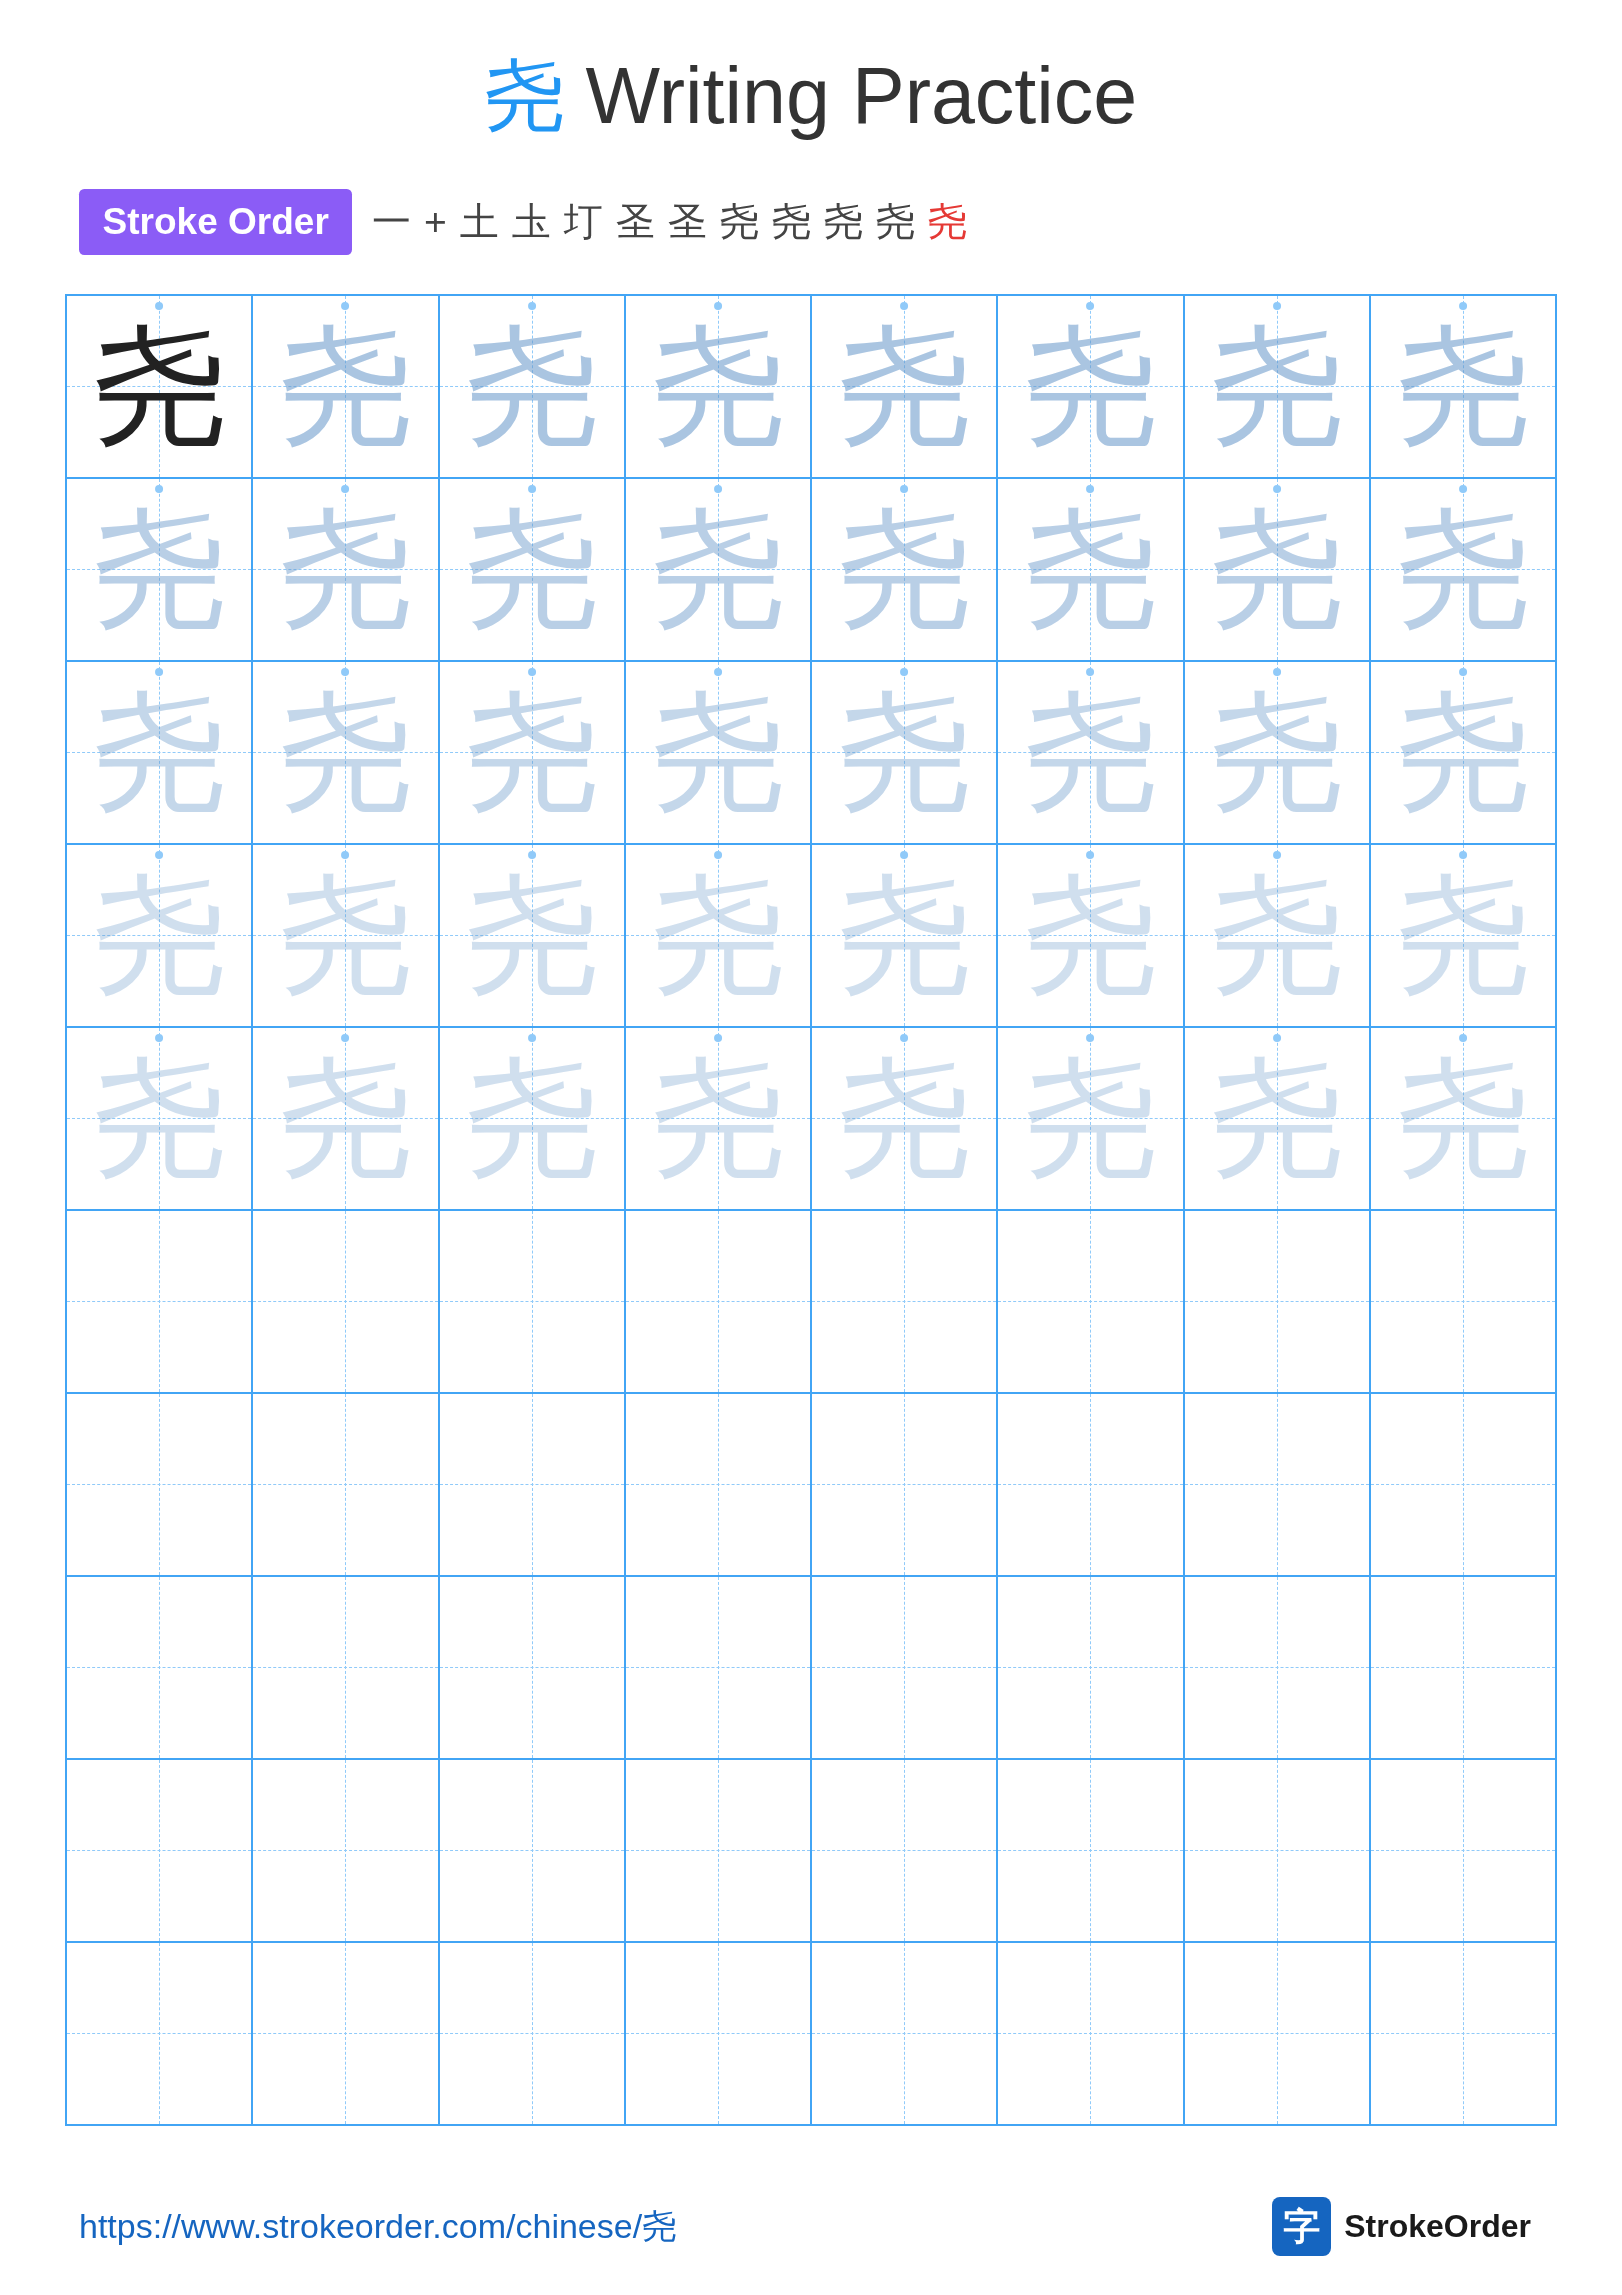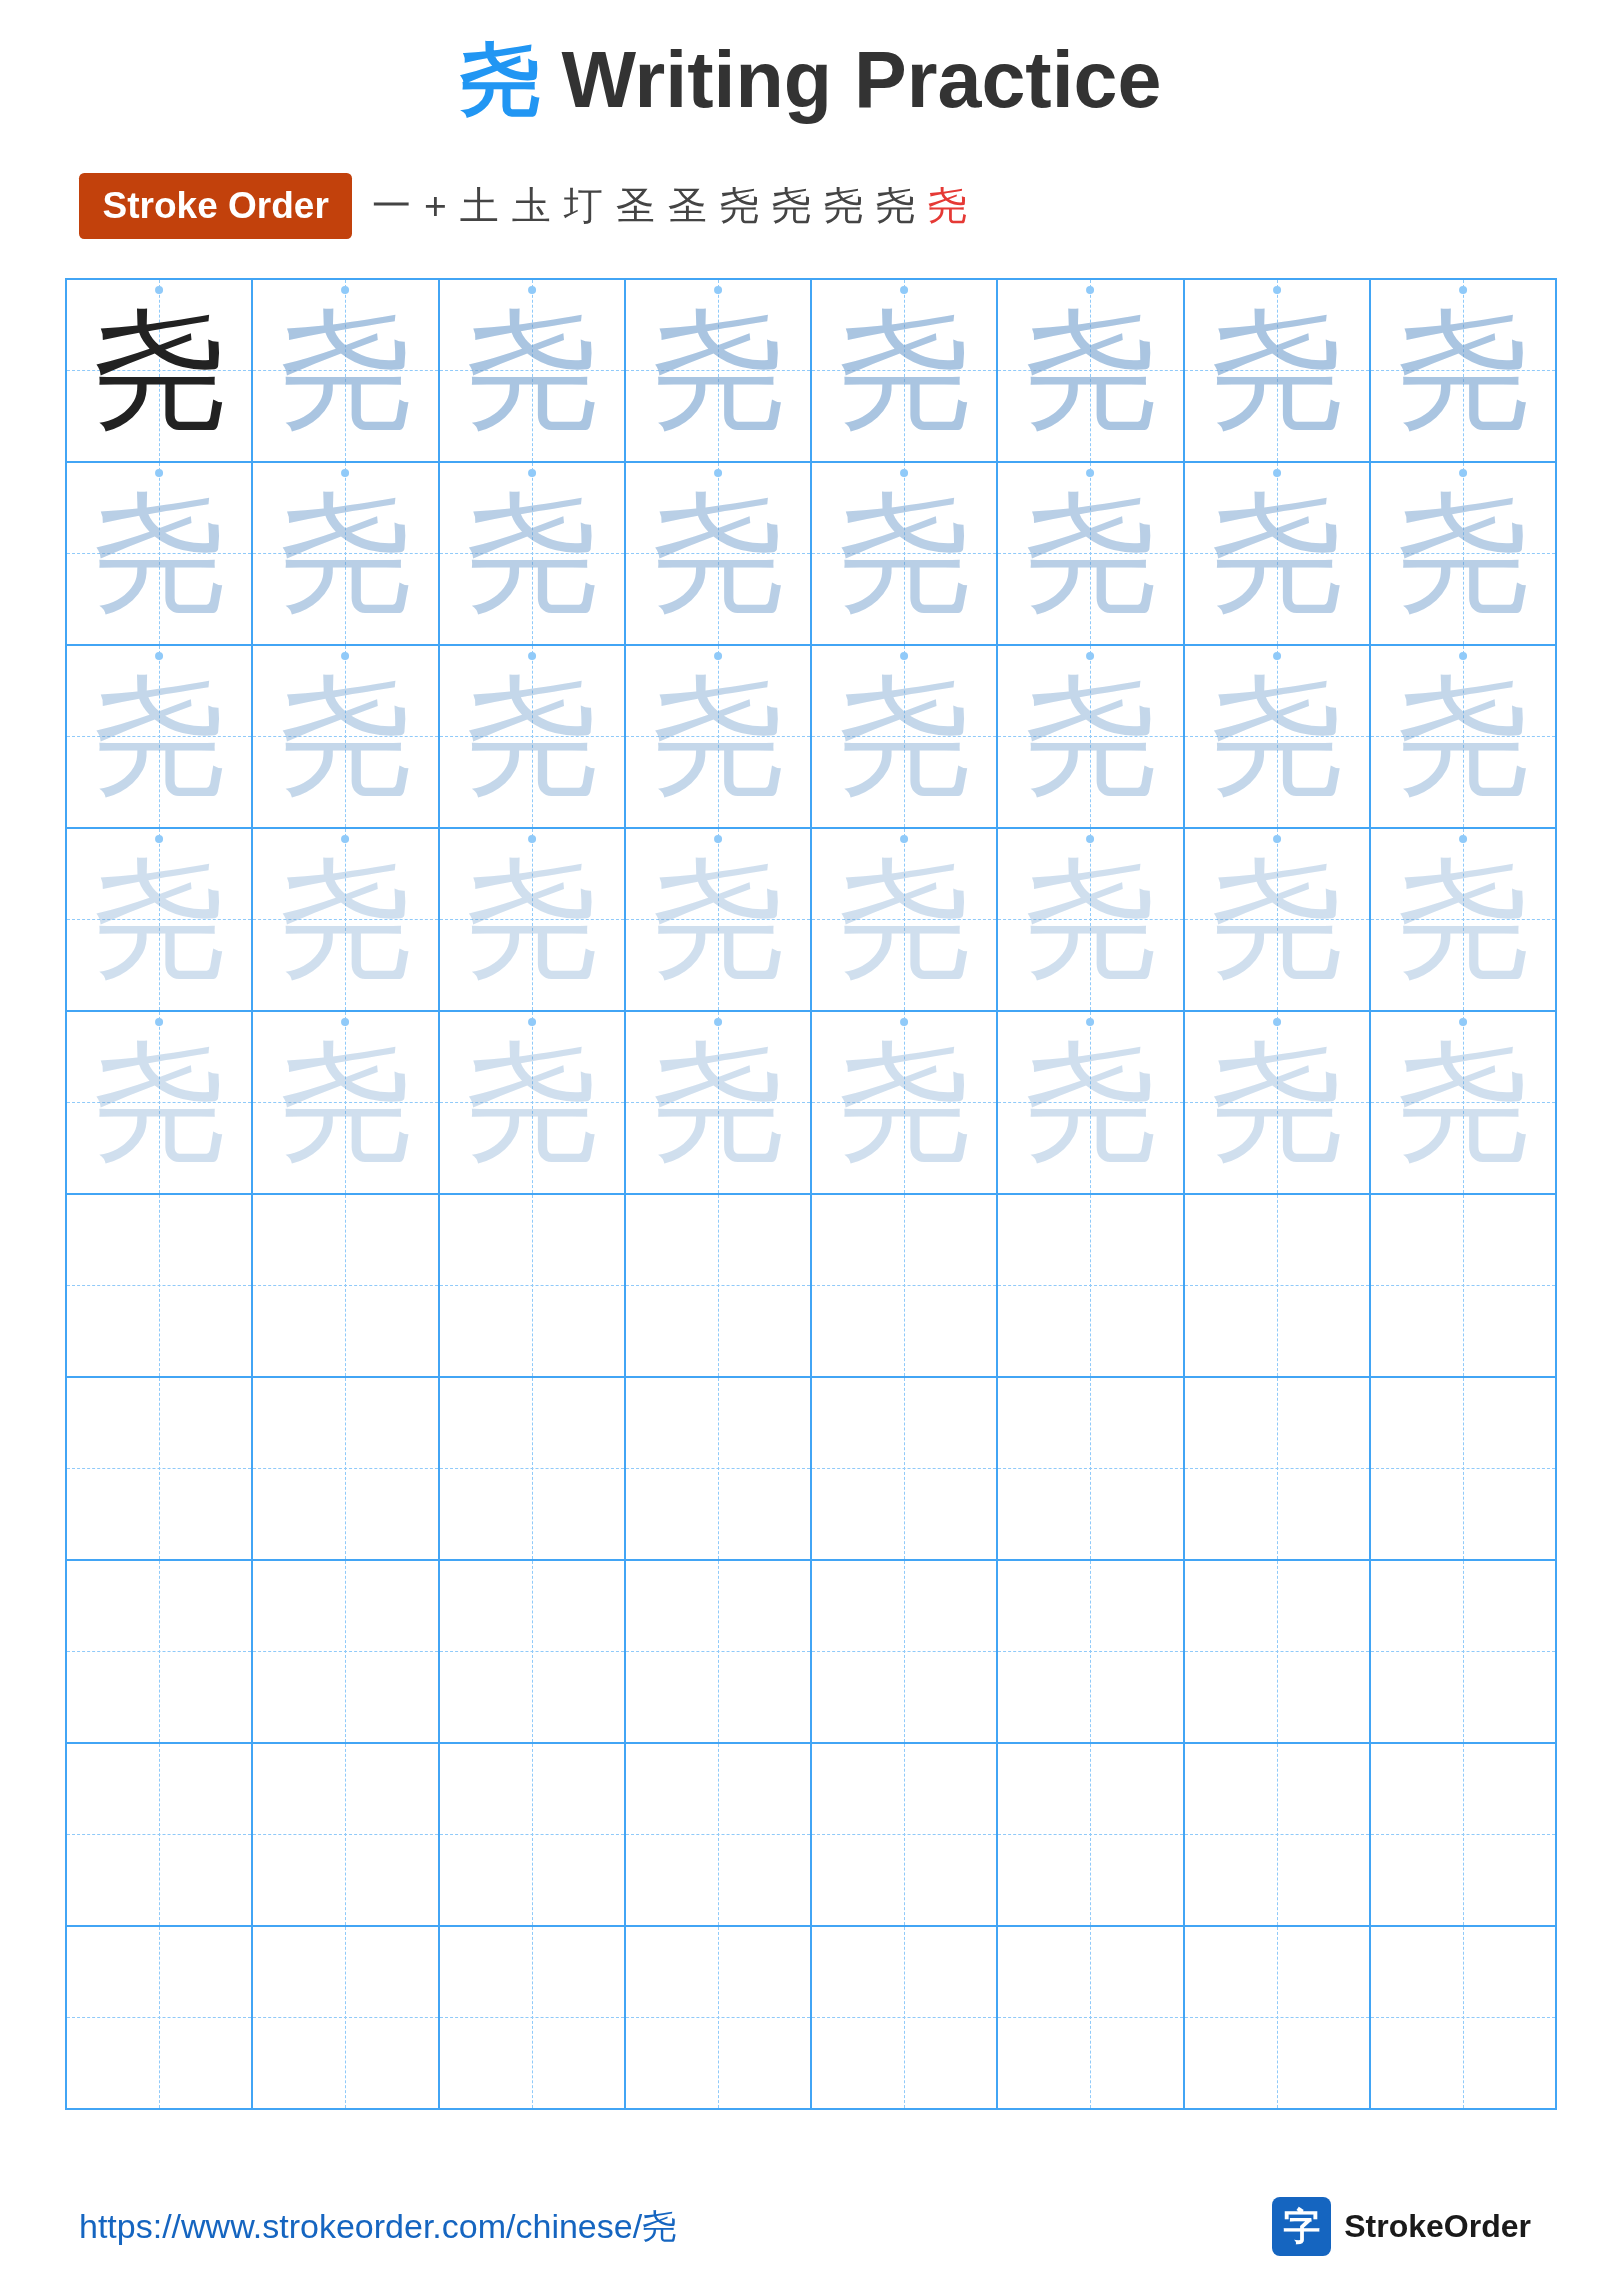--- a/index.html
+++ b/index.html
@@ -8,41 +8,41 @@
       width: 1622px;
       height: 2295px;
       background: #ffffff;
       font-family: Arial, sans-serif;
       position: relative;
       overflow: hidden;
     }
 
     .page-title {
       text-align: center;
-      padding-top: 28px;
+      padding-top: 44px;
       padding-bottom: 39px;
       font-size: 79px;
-      font-weight: bold;
+      font-weight: normal;
       color: #333;
     }
 
     .page-title .char {
       color: #2196F3;
     }
 
     .stroke-order-section {
       display: flex;
       align-items: center;
       padding: 0 79px;
       margin-bottom: 39px;
       gap: 19.6px;
     }
 
     .stroke-order-badge {
-      background: #c2410c;
+      background: #8b5cf6;
       color: white;
       padding: 11.8px 23.6px;
       border-radius: 5.2px;
       font-size: 37px;
       font-weight: bold;
       white-space: nowrap;
       flex-shrink: 0;
     }
 
     .stroke-sequence {

